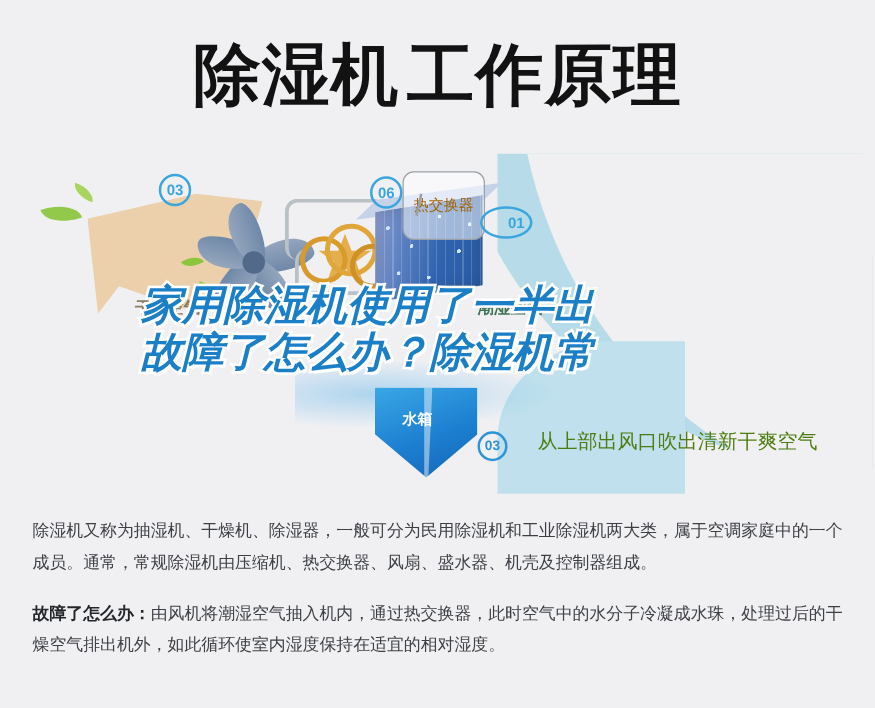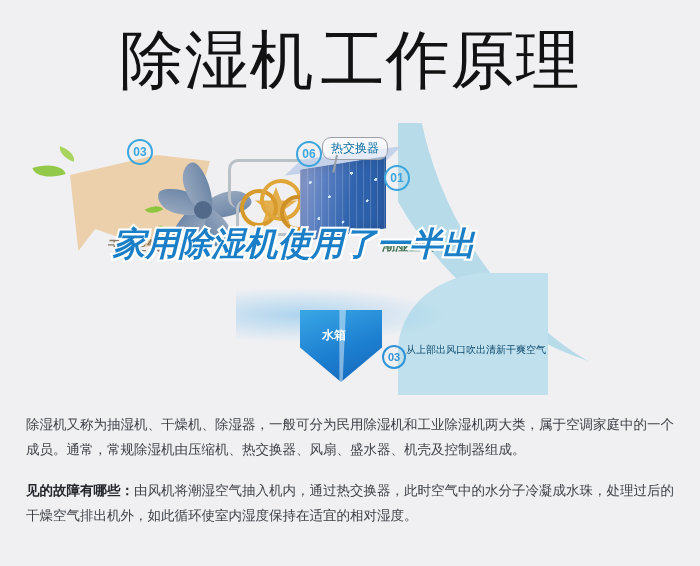--- a/index.html
+++ b/index.html
@@ -15,21 +15,21 @@
     width:700px;height:566px;
     background:#f0f0f3;
   }
 
   
   .title-band{
     position:absolute;left:0;top:20px;width:700px;height:80px;
     display:flex;align-items:center;justify-content:center;
   }
   .title-text{
-    font-size:64px;font-weight:normal;color:#121212;
+    font-size:54px;font-weight:bold;color:#121212;
     letter-spacing:1px;line-height:1;
     white-space:nowrap;
   }
   .title-text .t1{margin-right:6px;}
 
   
   .diagram{
     position:absolute;left:0;top:115px;width:700px;height:280px;
     overflow:hidden;
   }
@@ -78,31 +78,31 @@
     position:absolute;
     width:22px;height:22px;border-radius:50%;
     border:2px solid #3aa6dd;
     color:#3aa6dd;background:transparent;
     font-size:12px;font-weight:bold;
     display:flex;align-items:center;justify-content:center;
     line-height:1;
   }
   .badge-03a{left:127px;top:24px;}
   .badge-02{left:296px;top:26px;}
-  .badge-01{left:384px;top:50px;}
+  .badge-01{left:384px;top:50px;padding-left:16px;}
   .badge-03b{
     left:382px;top:230px;width:20px;height:20px;border-width:2px;font-size:11px;
     border-color:#2f93d6;color:#2f93d6;
   }
 
   
   .callout{
     position:absolute;left:322px;top:22px;
-    padding:2px 8px;border:1.5px solid #9aa0a6;border-radius:9px;
-    font-size:12px;color:#0369a1;background:rgba(255,255,255,.55);
+    padding:18px 8px;border:1.5px solid #9aa0a6;border-radius:9px;
+    font-size:12px;color:#a16207;background:rgba(255,255,255,.55);
     white-space:nowrap;
   }
   .callout-stem{
     position:absolute;left:336px;top:40px;width:1.5px;height:18px;
     background:#9aa0a6;transform:rotate(12deg);transform-origin:top;
   }
 
   
   .evap{
     position:absolute;left:300px;top:48px;width:86px;height:72px;
@@ -222,22 +222,22 @@
     position:absolute;left:236px;top:172px;width:210px;height:56px;
     background:radial-gradient(ellipse at 30% 50%, rgba(120,190,235,.55), rgba(120,190,235,0) 70%);
   }
 
   
   .cap-evap{
     position:absolute;left:382px;top:183px;
     font-size:13px;color:#4a5358;white-space:nowrap;
   }
   .cap-out{
-    position:absolute;left:406px;top:228px;
-    font-size:10px;color:#0c4a6e;white-space:nowrap;
+    position:absolute;left:430px;top:228px;
+    font-size:16px;color:#4d7c0f;white-space:nowrap;
   }
 
   
   .overlay{
     position:absolute;left:0;top:225px;width:588px;
     text-align:center;
     pointer-events:none;
   }
   .ov-line{
     font-size:33px;
@@ -331,20 +331,21 @@
     <div class="tank"></div>
     <div class="tank-hl"></div>
     <div class="tank-label">水箱</div>
 
     <div class="badge badge-03b">03</div>
     <div class="cap-out">从上部出风口吹出清新干爽空气</div>
   </div>
 
   <div class="overlay">
     <div class="ov-line">家用除湿机使用了一半出</div>
+    <div class="ov-line">故障了怎么办？除湿机常</div>
   </div>
 
   <div class="body-text">
     <p class="para">除湿机又称为抽湿机、干燥机、除湿器，一般可分为民用除湿机和工业除湿机两大类，属于空调家庭中的一个成员。通常，常规除湿机由压缩机、热交换器、风扇、盛水器、机壳及控制器组成。</p>
-    <p class="para"><b>见的故障有哪些：</b><span>由风机将潮湿空气抽入机内，通过热交换器，此时空气中的水分子冷凝成水珠，处理过后的干燥空气排出机外，如此循环使室内湿度保持在适宜的相对湿度。</span></p>
+    <p class="para"><b>故障了怎么办：</b><span>由风机将潮湿空气抽入机内，通过热交换器，此时空气中的水分子冷凝成水珠，处理过后的干燥空气排出机外，如此循环使室内湿度保持在适宜的相对湿度。</span></p>
   </div>
 
 </div>
 
 </body></html>

